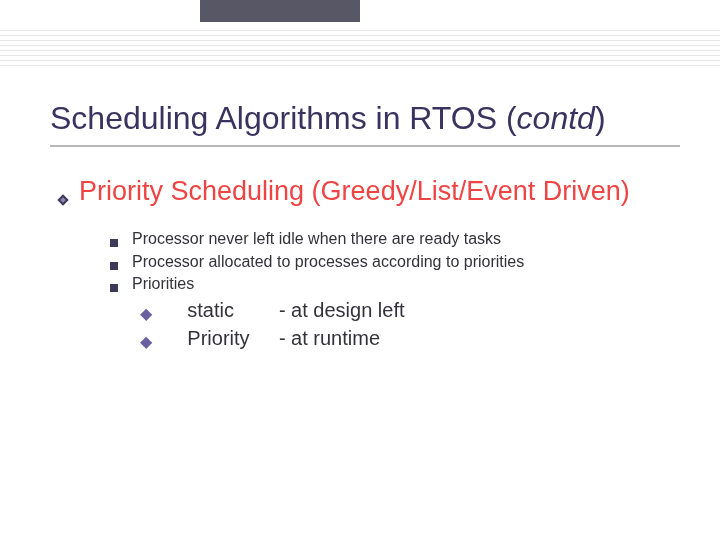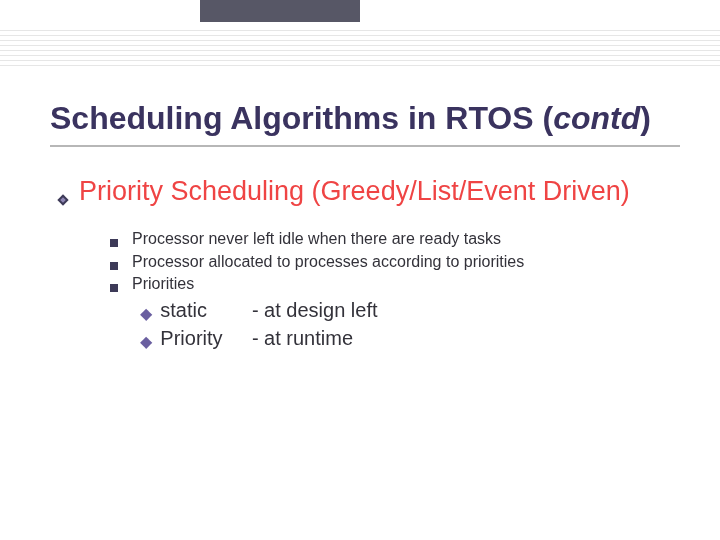--- a/index.html
+++ b/index.html
@@ -48,21 +48,21 @@
   .title-wrap {
     position: absolute;
     left: 50px;
     top: 100px;
     width: 640px;
     color: #3a335f;
   }
   .title-text {
     font-size: 32px;
     line-height: 1.15;
-    font-weight: 700;
+    font-weight: 400;
   }
   .title-text .ital {
     font-style: italic;
   }
   .title-underline {
     margin-top: 8px;
     height: 2px;
     background: #b7b7b7;
     width: 630px;
   }
@@ -118,20 +118,21 @@
   .lvl3 .diamond-icon {
     flex: 0 0 auto;
     margin-right: 8px;
     margin-top: 6px;
     color: #6a5fa0;
     font-size: 16px;
   }
   .lvl3 .label-col {
     display: inline-block;
     min-width: 86px;
+    margin-left: 27px;
   }
 </style>
 </head>
 <body>
 
 <div class="slide">
 
   <div class="top-graphic">
     <div class="hlines">
       <div class="hl"></div>

